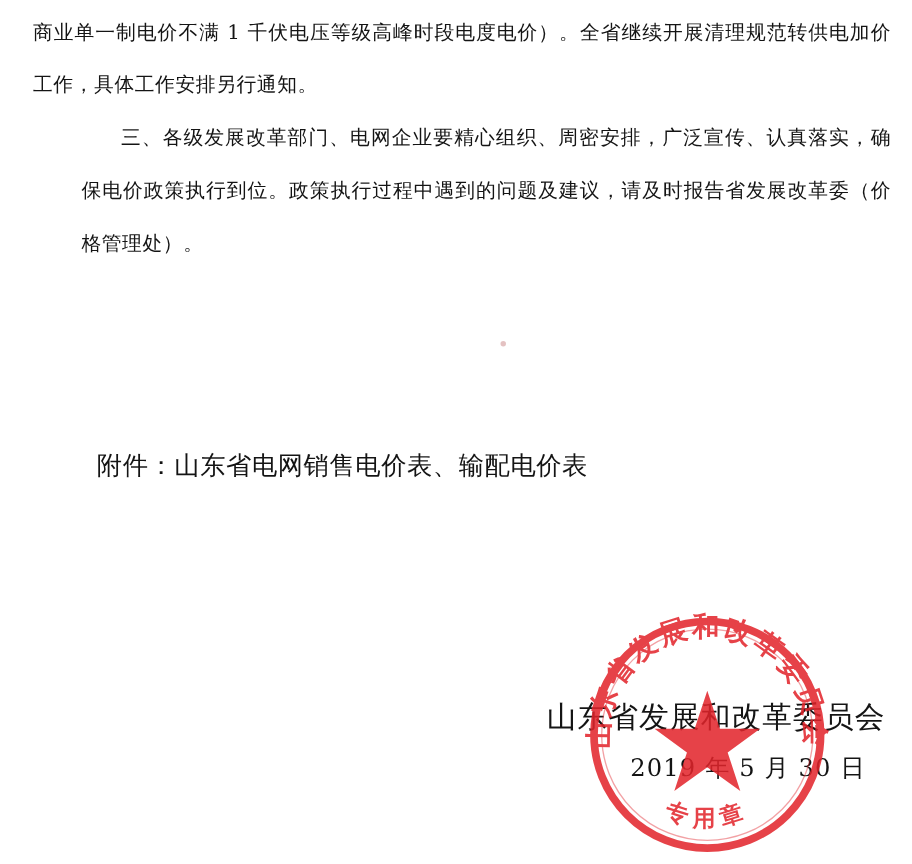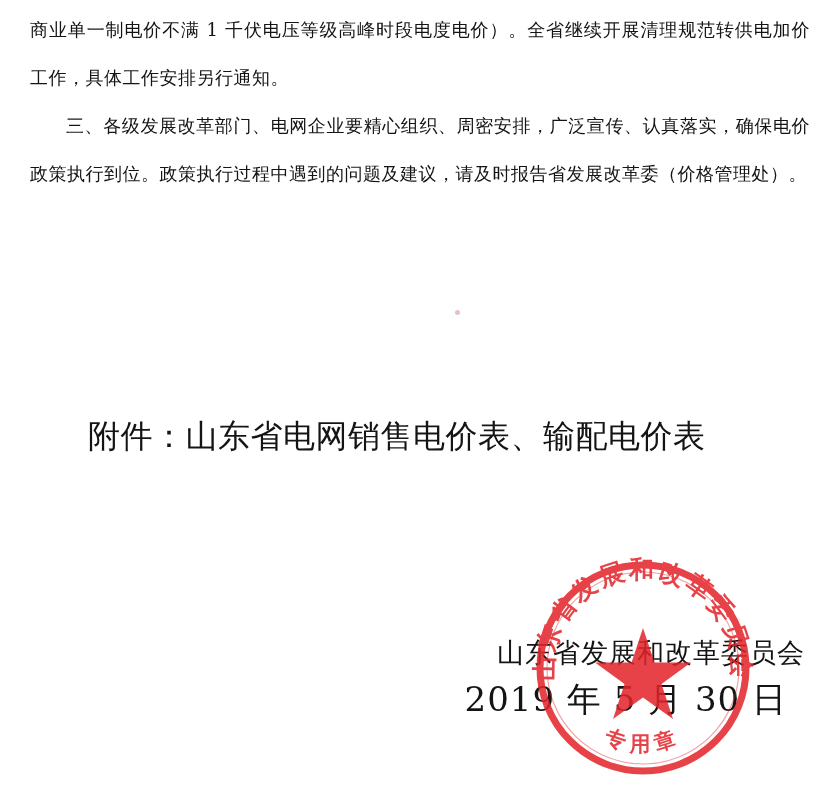--- a/index.html
+++ b/index.html
@@ -30,50 +30,51 @@
     font-size: 18px;
     line-height: 48px;
     letter-spacing: 0.5px;
     text-align: justify;
     text-align-last: left;
     margin: 0;
     color: #141414;
   }
   .para.indent {
     text-indent: 2em;
+    margin-left: 44px;
   }
   .para + .para {
     margin-top: 0;
   }
   .attachment {
     position: absolute;
     left: 88px;
-    top: 414px;
-    font-size: 32px;
+    top: 402px;
+    font-size: 23px;
     line-height: 44px;
     letter-spacing: 0.5px;
     color: #141414;
     white-space: nowrap;
   }
   .signature-block {
     position: absolute;
     right: 24px;
     top: 630px;
     width: 430px;
     text-align: right;
   }
   .sign-org {
     font-size: 27px;
     letter-spacing: 1px;
     line-height: 46px;
     color: #141414;
     white-space: nowrap;
   }
   .sign-date {
-    font-size: 34px;
+    font-size: 22px;
     letter-spacing: 1px;
     line-height: 46px;
     color: #141414;
     white-space: nowrap;
     padding-right: 18px;
   }
   
   .seal {
     position: absolute;
     left: 527px;

